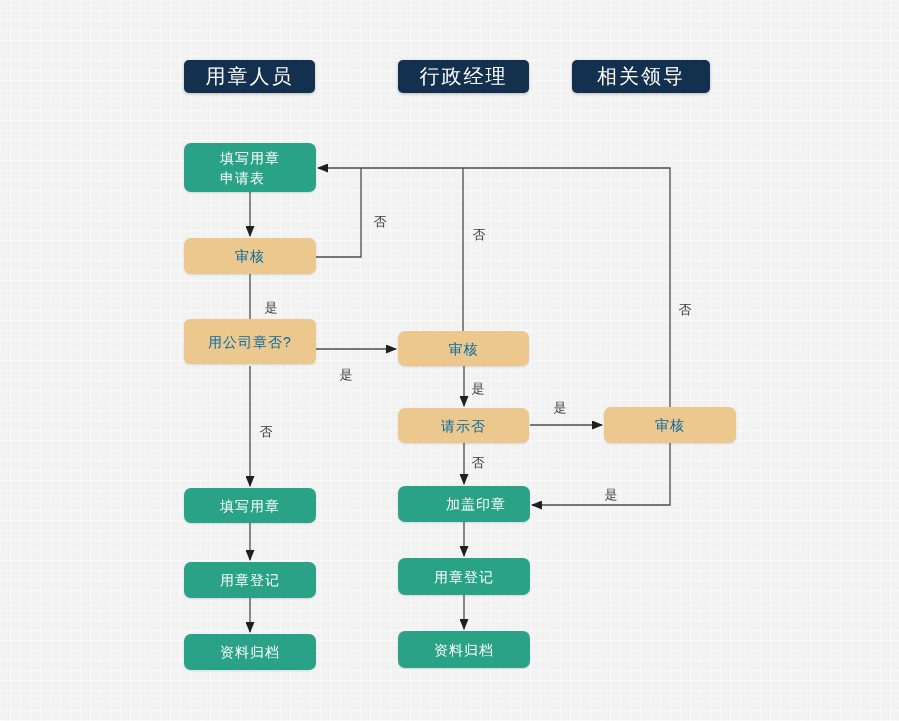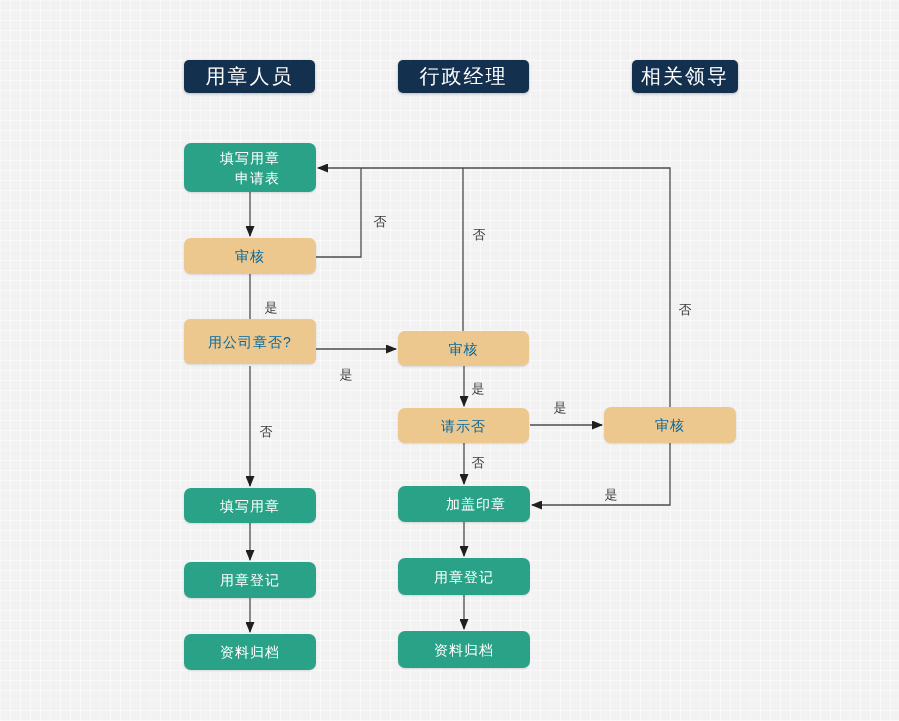--- a/index.html
+++ b/index.html
@@ -17,21 +17,21 @@
       linear-gradient(rgba(0,0,0,.025) 1px, transparent 1px),
       linear-gradient(90deg, rgba(0,0,0,.025) 1px, transparent 1px);
     background-size:10px 10px,10px 10px,50px 50px,50px 50px;
     overflow:hidden;
   }
   .edges{position:absolute;left:0;top:0;width:100%;height:100%;}
   .edges polyline{fill:none;stroke:#4c4c4c;stroke-width:1.3;}
   .node{
     position:absolute;
     display:flex;align-items:center;justify-content:center;
-    text-align:right;
+    text-align:left;
     border-radius:7px;
     font-size:14px;
     letter-spacing:1px;
     white-space:pre-line;
     line-height:20px;
     box-shadow:0 1px 2px rgba(0,0,0,.12);
     cursor:default;
     box-sizing:border-box;
   }
   .process{background:#2aa287;color:#ffffff;}
@@ -83,21 +83,21 @@
 
     <polyline points="670,407 670,168 318,168" marker-end="url(#arrow)"></polyline>
     <polyline points="463,331 463,168"></polyline>
     <polyline points="316,257 361,257 361,168"></polyline>
 
     <polyline points="670,443 670,505 532,505" marker-end="url(#arrow)"></polyline>
   </svg>
 
   <div class="lane" style="left:184px;top:60px;width:131px;height:33px;">用章人员</div>
   <div class="lane" style="left:398px;top:60px;width:131px;height:33px;">行政经理</div>
-  <div class="lane" style="left:632px;top:60px;width:106px;height:33px;">相关领导</div>
+  <div class="lane" style="left:572px;top:60px;width:138px;height:33px;">相关领导</div>
 
   <div class="node process" style="left:184px;top:143px;width:132px;height:49px;">填写用章
 申请表</div>
   <div class="node review" style="left:184px;top:238px;width:132px;height:36px;">审核</div>
   <div class="node review" style="left:184px;top:319px;width:132px;height:45px;border-radius:6px;">用公司章否?</div>
   <div class="node process" style="left:184px;top:488px;width:132px;height:35px;">填写用章</div>
   <div class="node process" style="left:184px;top:562px;width:132px;height:36px;">用章登记</div>
   <div class="node process" style="left:184px;top:634px;width:132px;height:36px;">资料归档</div>
 
   <div class="node review" style="left:398px;top:331px;width:131px;height:35px;">审核</div>

